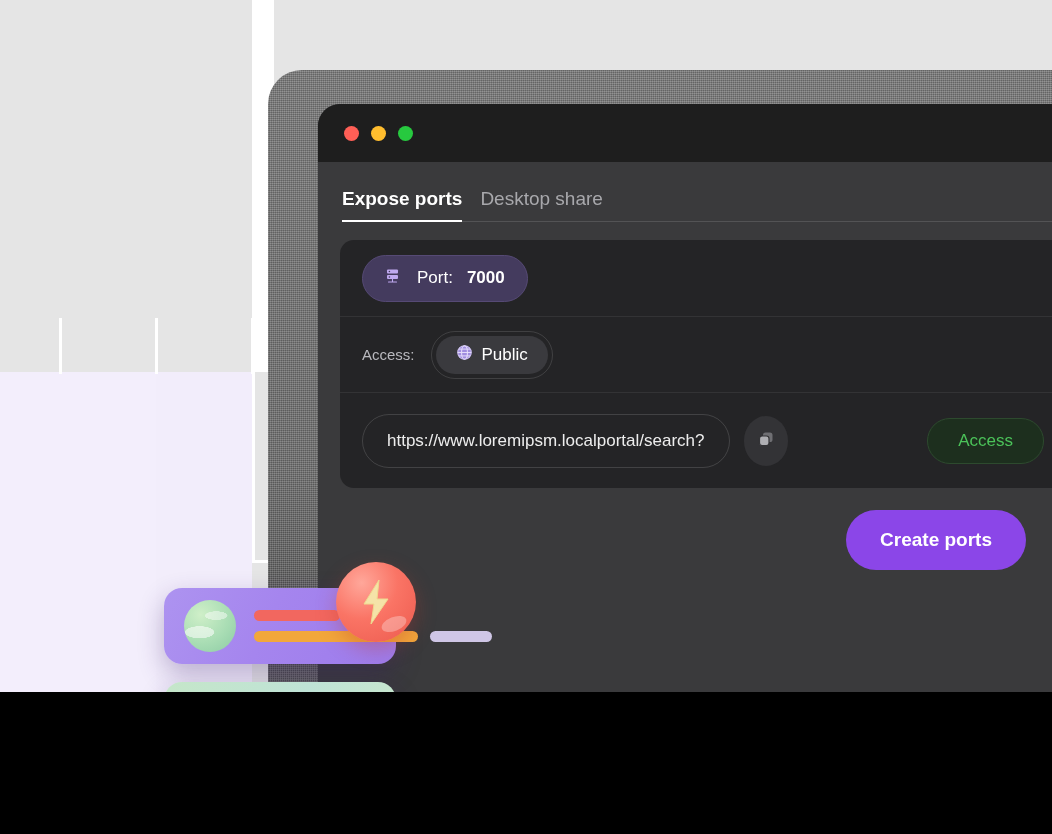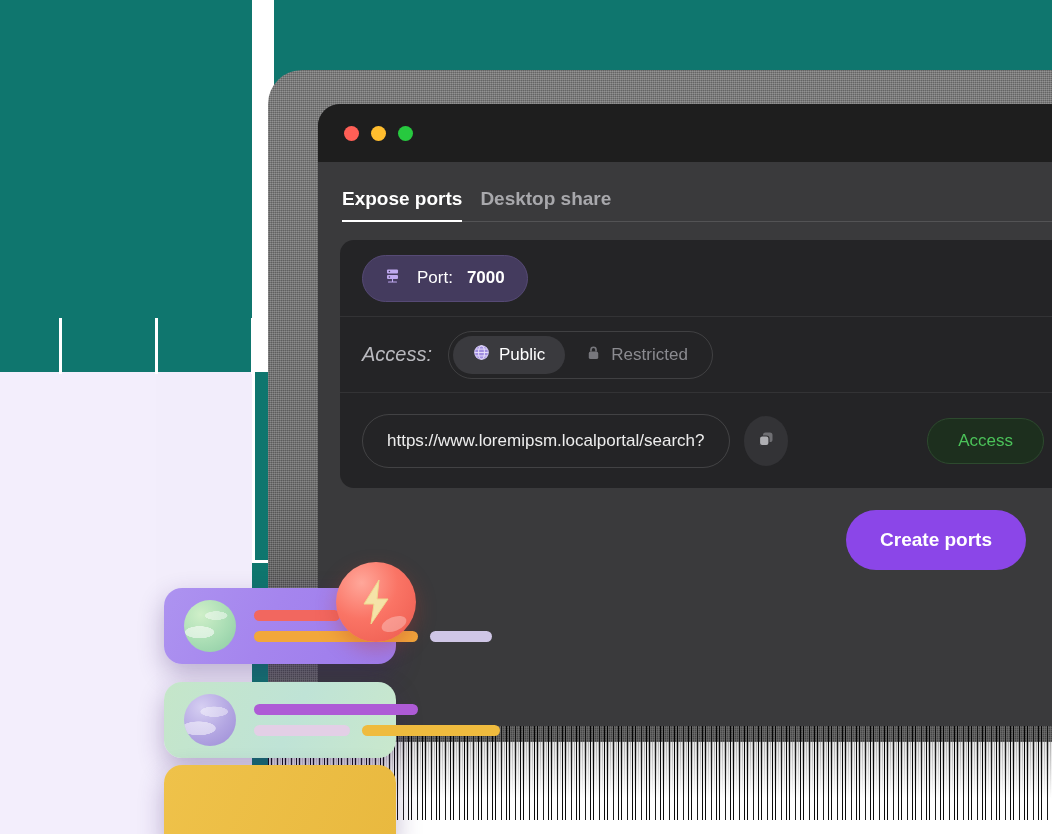--- a/index.html
+++ b/index.html
@@ -2,21 +2,21 @@
 <html><head>
 <meta charset="utf-8">
 <style>
   * { margin:0; padding:0; box-sizing:border-box; }
   html, body {
     width:1052px; height:834px;
     background:#000000;
     overflow:hidden;
     font-family:"Liberation Sans", sans-serif;
   }
-  #stage { position:relative; width:1052px; height:834px; background:#0f766e; overflow:hidden; }
+  #stage { position:relative; width:1052px; height:692px; background:#e5e5e5; overflow:hidden; }
 
   
   .bg-lavender-panel{
     position:absolute; left:0; top:372px; width:252px; height:462px;
     background:#F2EDFB;
   }
   .bg-lavender-panel-2{
     position:absolute; left:0; top:372px; width:156px; height:462px;
     background:#F3EEFC;
   }
@@ -72,21 +72,21 @@
   .dot.red{ background:#FF5F56; }
   .dot.amber{ background:#FFBD2E; }
   .dot.green{ background:#27C93F; }
 
   .tabs{
     position:relative; display:flex; align-items:flex-end; gap:18px;
     padding:30px 24px 0 24px; height:60px;
   }
   .tab{ font-size:19px; padding-bottom:12px; position:relative; }
   .tab.active{ color:#FFFFFF; font-weight:bold; }
-  .tab.inactive{ color:#A8A8AC; font-weight:bold; }
+  .tab.inactive{ color:#A8A8AC; font-weight:normal; }
   .tab.active::after{
     content:""; position:absolute; left:0; right:0; bottom:0; height:2px; background:#FFFFFF;
   }
   .tabs-rule{
     position:absolute; left:24px; right:0; bottom:0; height:1px; background:rgba(255,255,255,.13);
   }
 
   .panel{
     margin:18px 22px 0 22px; background:#242426; border-radius:14px; overflow:hidden;
   }
@@ -95,21 +95,21 @@
   .row-access{ height:76px; gap:16px; border-top:1px solid rgba(255,255,255,.07); }
   .row-url{ height:96px; gap:14px; border-top:1px solid rgba(255,255,255,.07); }
 
   .port-badge{
     display:inline-flex; align-items:center; gap:14px;
     background:#443B5E; border:1px solid #564a75;
     border-radius:999px; padding:11px 22px; color:#fff; font-size:17px;
   }
   .port-badge b{ font-weight:bold; }
 
-  .access-label{ color:#B9B9BE; font-size:20px;font-style:italic; }
+  .access-label{ color:#B9B9BE; font-size:15px; }
   .segmented{
     display:inline-flex; align-items:flex-end; border:1px solid rgba(255,255,255,.13);
     border-radius:999px; padding:4px;
   }
   .seg{
     display:inline-flex; align-items:center; gap:9px;
     border-radius:999px; padding:8px 20px; font-size:17px;
   }
   .seg.on{ background:#3A3A3E; color:#FFFFFF; }
   .seg.off{ color:#8B8B90; }
@@ -243,29 +243,20 @@
           <div class="seg on">
             <span>
               <svg width="17" height="17" viewBox="0 0 18 18">
                 <circle cx="9" cy="9" r="7.2" fill="#A08DE0" stroke="#CFC2F5" stroke-width="1.1"></circle>
                 <ellipse cx="9" cy="9" rx="3.1" ry="7.2" fill="none" stroke="#E6DEFB" stroke-width="1.1"></ellipse>
                 <path d="M1.9 9h14.2M2.9 5.4h12.2M2.9 12.6h12.2" stroke="#E6DEFB" stroke-width="1"></path>
               </svg>
             </span>
             <span>Public</span>
           </div>
-          <div class="seg off">
-            <span>
-              <svg width="17" height="17" viewBox="0 0 18 18">
-                <rect x="4" y="8" width="10" height="8" rx="2" fill="#77777C"></rect>
-                <path d="M6.3 8V6.1a2.7 2.7 0 0 1 5.4 0V8" fill="none" stroke="#77777C" stroke-width="1.7"></path>
-              </svg>
-            </span>
-            <span>Restricted</span>
-          </div>
         </div>
       </div>
 
       <div class="panel-row row-url">
         <div class="url-box">https://www.loremipsm.localportal/search?</div>
         <div class="copy-btn">
           <span>
             <svg width="22" height="22" viewBox="0 0 22 22">
               <rect x="8" y="4.5" width="9.5" height="9.5" rx="2.6" fill="#6F6F73"></rect>
               <rect x="4.5" y="8" width="9.5" height="9.5" rx="2.6" fill="#AFAFB3" stroke="#333336" stroke-width="1.2"></rect>

